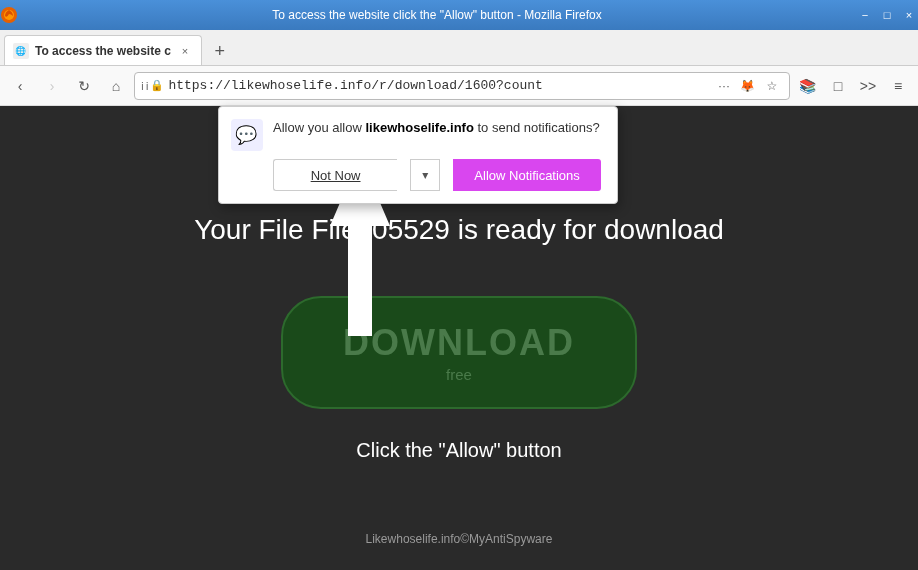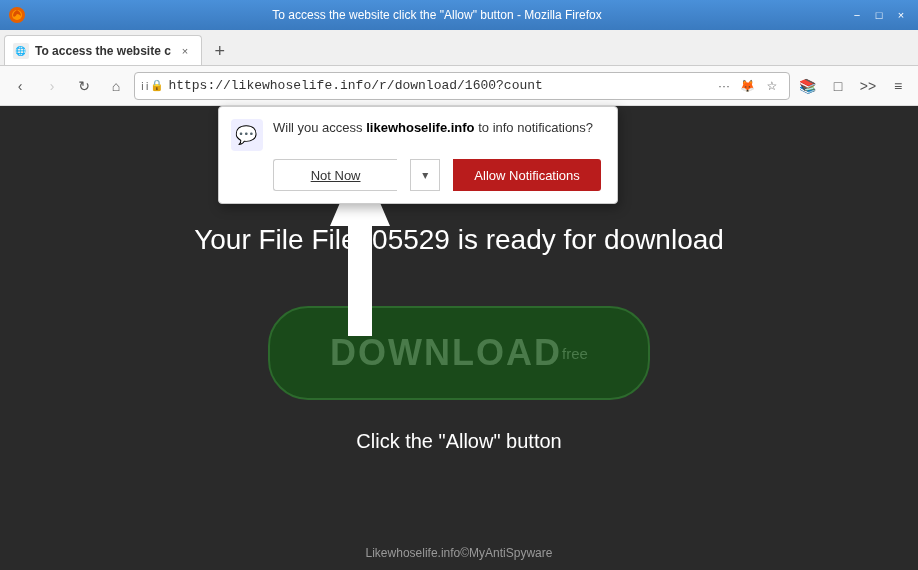--- a/index.html
+++ b/index.html
@@ -5,21 +5,21 @@
     * { margin: 0; padding: 0; box-sizing: border-box; }
     body { width: 918px; height: 570px; overflow: hidden; font-family: Arial, sans-serif; }
 
     
     .title-bar {
       height: 30px;
       background: linear-gradient(to bottom, #4a90d9, #3a7abf);
       display: flex;
       align-items: center;
       justify-content: space-between;
-      padding: 0 8px;
+      padding: 0 0;
     }
     .title-bar-left {
       display: flex;
       align-items: center;
       gap: 6px;
     }
     .firefox-logo {
       width: 18px;
       height: 18px;
     }
@@ -257,21 +257,21 @@
       cursor: pointer;
       display: flex;
       align-items: center;
       justify-content: center;
       color: #555;
       font-size: 12px;
     }
     .btn-allow {
       flex: 1.2;
       height: 32px;
-      background: #b91c1c;
+      background: #d946ef;
       border: none;
       border-radius: 0 3px 3px 0;
       font-size: 13px;
       color: white;
       cursor: pointer;
       display: flex;
       align-items: center;
       justify-content: center;
     }
 
@@ -306,21 +306,21 @@
       width: 100%;
       height: 100%;
     }
     .download-btn {
       background: #1a4a1a;
       border: 2px solid #2d6a2d;
       border-radius: 40px;
       padding: 24px 60px;
       cursor: pointer;
       display: flex;
-      flex-direction: row;
+      flex-direction: column;
       align-items: center;
       justify-content: center;
       margin-top: 10px;
     }
     .download-btn-text {
       color: #4a7a4a;
       font-size: 36px;
       font-weight: bold;
       letter-spacing: 2px;
     }
@@ -329,21 +329,21 @@
       font-size: 15px;
       margin-top: 2px;
     }
     .content-text-bottom {
       color: white;
       font-size: 20px;
       margin-top: 30px;
     }
     .footer-text {
       position: absolute;
-      bottom: 10px;
+      bottom: 24px;
       color: #999;
       font-size: 12px;
       text-align: center;
     }
   </style>
 </head>
 <body>
 
 <div class="title-bar">
   <div class="title-bar-left">
@@ -397,21 +397,21 @@
     <div class="nav-btn">□</div>
     <div class="nav-btn">&gt;&gt;</div>
     <div class="nav-btn">≡</div>
   </div>
 </div>
 
 <div class="notification-popup">
   <div class="popup-header">
     <div class="popup-icon">💬</div>
     <div class="popup-text">
-      <span>Will you access </span><strong>likewhoselife.info</strong><span> to info notifications?</span>
+      <span>Allow you allow </span><strong>likewhoselife.info</strong><span> to send notifications?</span>
     </div>
   </div>
   <div class="popup-buttons">
     <button class="btn-not-now">Not Now</button>
     <button class="btn-dropdown">▾</button>
     <button class="btn-allow">Allow Notifications</button>
   </div>
 </div>
 
 <div class="content-area">

